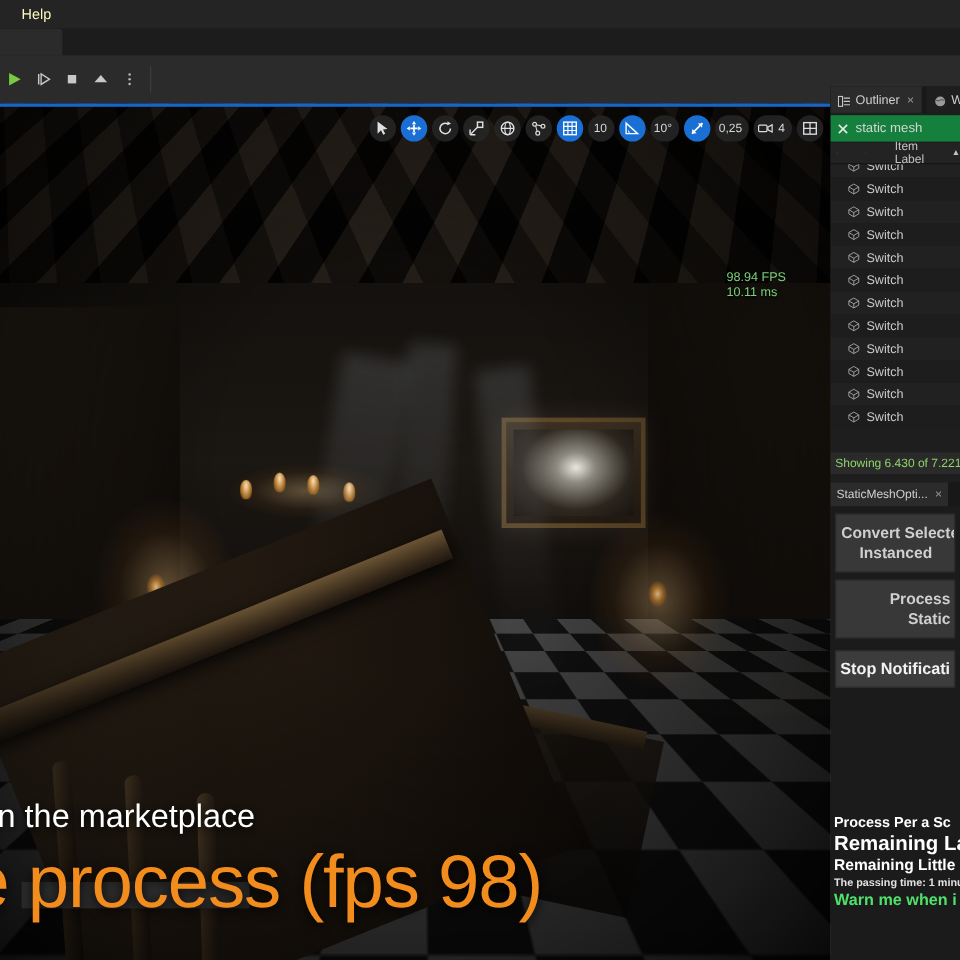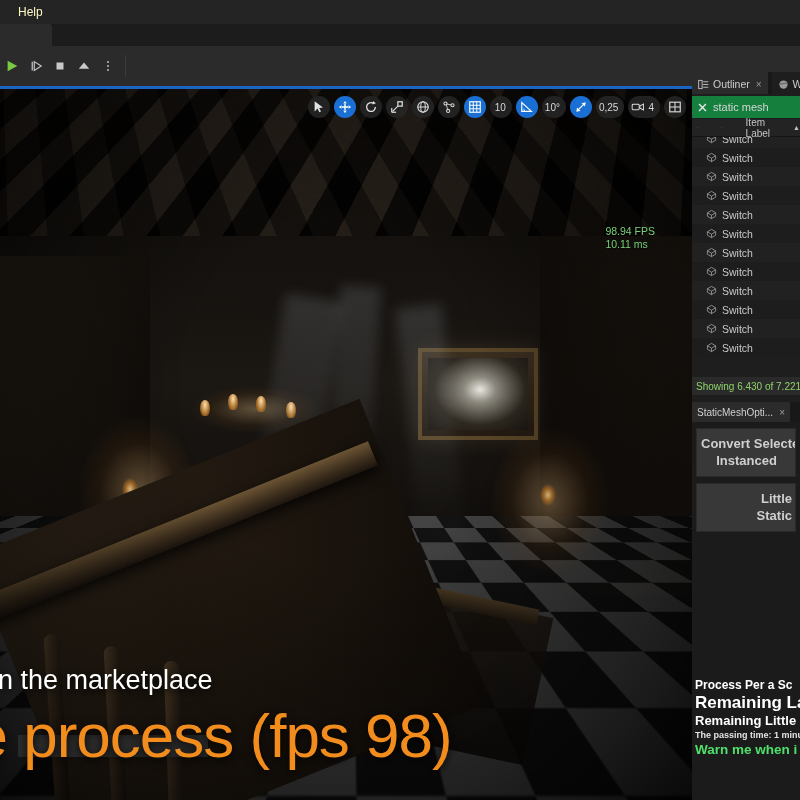--- a/index.html
+++ b/index.html
@@ -639,23 +639,24 @@
       <span class="tab-x">×</span>
     </div>
   </div>
 
   <div id="smo-body">
     <div class="big-btn first">
       <div>Convert Selecte</div>
       <div>Instanced</div>
     </div>
     <div class="big-btn">
-      <div>Little</div>
+      <div>Process</div>
       <div>Static</div>
     </div>
+    <div id="stop-btn">Stop Notificati</div>
 
     <div id="notif">
       <div class="n1">Process Per a Sc</div>
       <div class="n2">Remaining La</div>
       <div class="n3">Remaining Little</div>
       <div class="n4">The passing time: 1 minu</div>
       <div class="n5">Warn me when i</div>
     </div>
   </div>
 </div>

